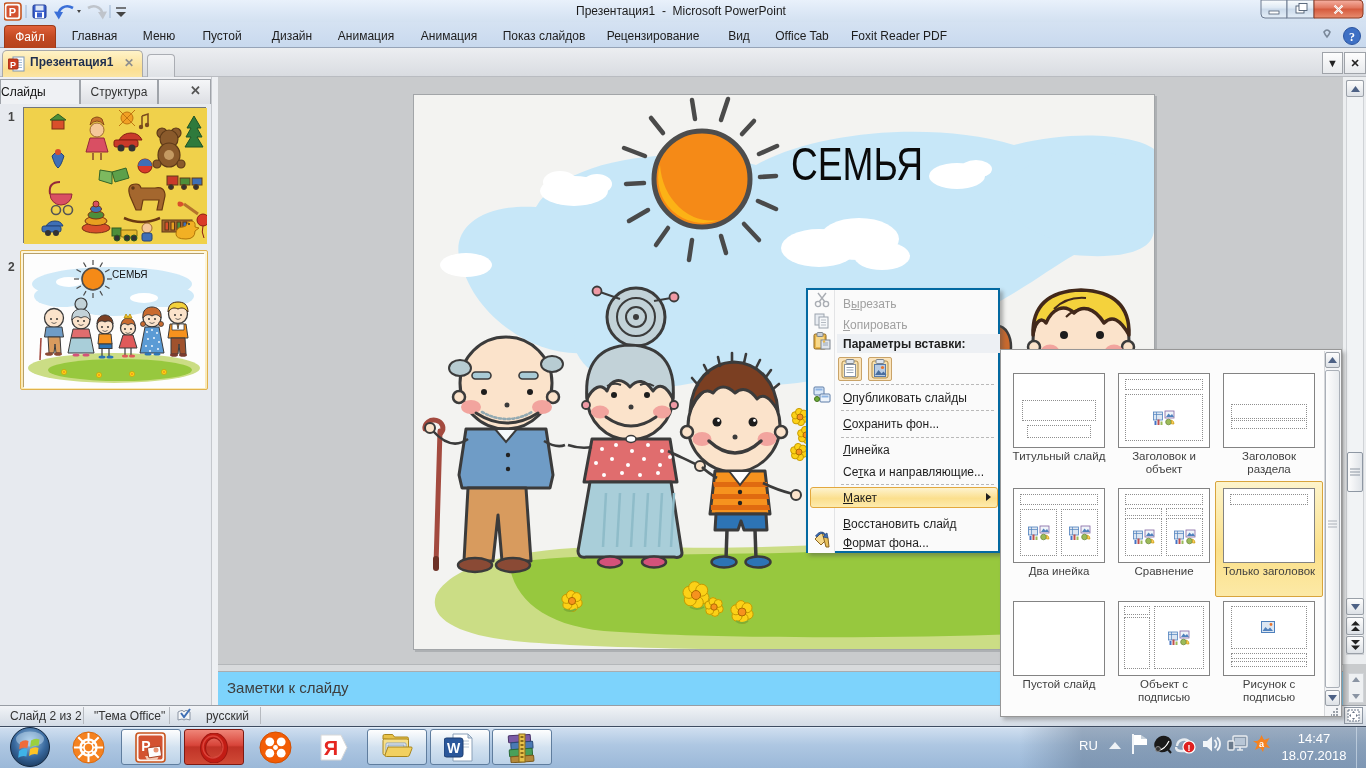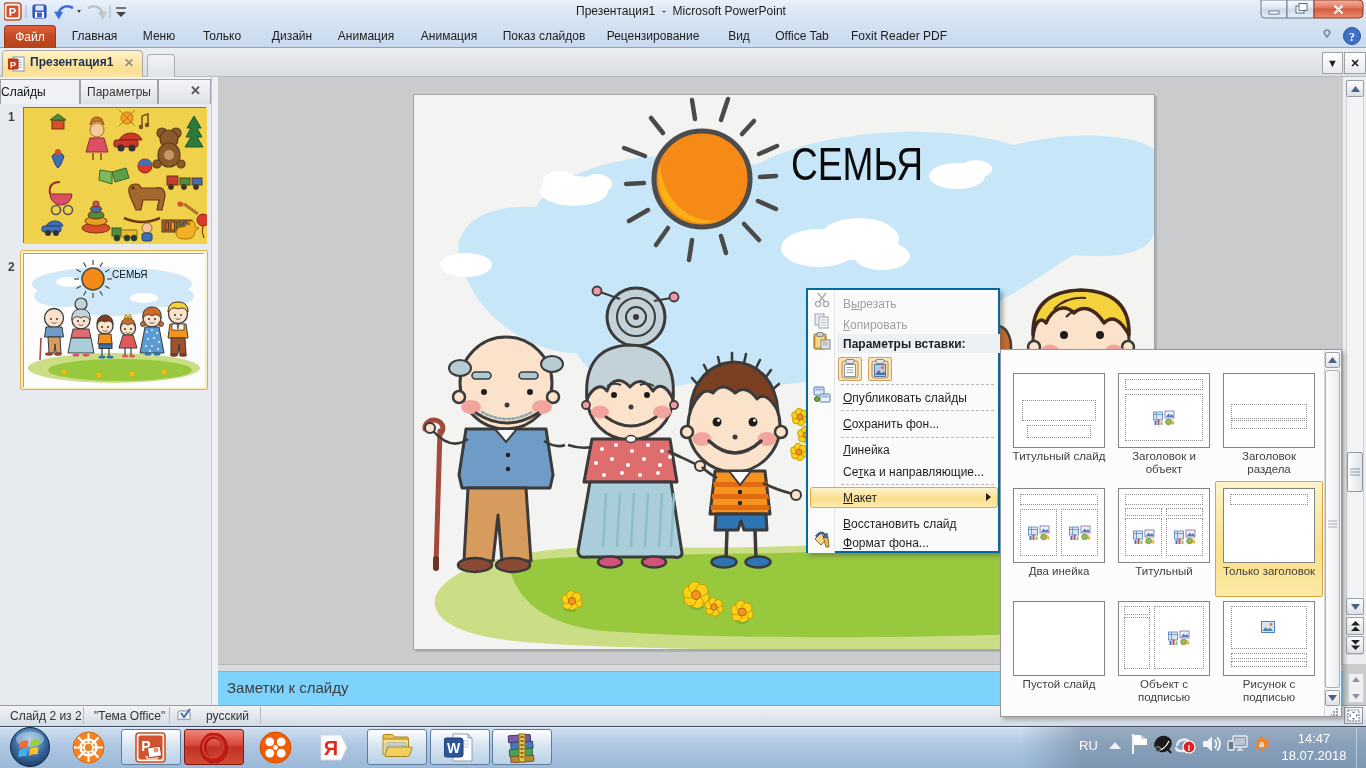--- a/index.html
+++ b/index.html
@@ -86,21 +86,21 @@
     </g>
 
 <path d="M74.5,5.5 L82.5,13.5 M82.5,5.5 L74.5,13.5" stroke="#fff" stroke-width="2.2"></path>
     <path d="M74.5,5.5 L82.5,13.5 M82.5,5.5 L74.5,13.5" stroke="#8c3a23" stroke-width="0.5" fill="none" opacity="0.4"></path>
 </svg>
 
 <div class="abs" id="ribbonrow"></div>
 <div class="abs" id="filetab">Файл</div>
 <div class="abs rtab" style="left:64px;width:61px">Главная</div>
 <div class="abs rtab" style="left:134px;width:50px">Меню</div>
-<div class="abs rtab" style="left:193px;width:58px">Только</div>
+<div class="abs rtab" style="left:193px;width:58px">Пустой</div>
 <div class="abs rtab" style="left:262px;width:60px">Дизайн</div>
 <div class="abs rtab" style="left:333px;width:66px">Анимация</div>
 <div class="abs rtab" style="left:416px;width:66px">Анимация</div>
 <div class="abs rtab" style="left:495px;width:98px">Показ слайдов</div>
 <div class="abs rtab" style="left:601px;width:104px">Рецензирование</div>
 <div class="abs rtab" style="left:719px;width:40px">Вид</div>
 <div class="abs rtab" style="left:766px;width:72px">Office Tab</div>
 <div class="abs rtab" style="left:843px;width:112px">Foxit Reader PDF</div>
 <svg class="abs" style="left:1322px;top:26px" width="40" height="20" viewBox="0 0 40 20">
 <path d="M2,6 q3,-4 6,0 q-1,3 -3,5 q-2,-2 -3,-5z" fill="none" stroke="#7a8899" stroke-width="1.6"></path>
@@ -123,21 +123,21 @@
 </svg>
 <div class="abs" style="left:30px;top:55px;font-size:12px;font-weight:bold;color:#1f2f4f">Презентация1</div>
 <div class="abs" style="left:124px;top:56px;font-size:12px;font-weight:bold;color:#8f8f8f">✕</div>
 <div class="abs" id="emptydoctab"></div>
 <div class="abs tbtn" style="left:1322px;width:21px">▼</div>
 <div class="abs tbtn" style="left:1344px;width:22px;font-weight:bold">✕</div>
 
 <div class="abs" id="leftpanel"></div>
 <div class="abs" id="paneltabs"></div>
 <div class="abs" id="tabslides">Слайды</div>
-<div class="abs" id="tabstruct">Параметры</div>
+<div class="abs" id="tabstruct">Структура</div>
 <div class="abs" style="left:158px;top:79px;width:53px;height:25px;background:linear-gradient(#f5f6f8,#dddfe4);border:1px solid #9fa3a9;border-bottom:none"></div>
 <div class="abs" style="left:190px;top:83px;font-size:13px;color:#555;font-weight:bold">✕</div>
 <div class="abs" style="left:211px;top:77px;width:7px;height:629px;background:#eef0f3;border-left:1px solid #c5c8cd"></div>
 <div class="abs" style="left:8px;top:110px;font-size:12px;font-weight:bold;color:#454545">1</div>
 <div class="abs" style="left:8px;top:260px;font-size:12px;font-weight:bold;color:#454545">2</div>
 <div class="abs" id="thumb1wrap" style="left:23px;top:107px;width:183px;height:136px;border:1px solid #72767b;background:#f0d14b"><svg width="183" height="136" viewBox="0 0 183 136">
       <rect width="183" height="136" fill="#f0d14b"></rect>
       <rect x="28" y="12" width="12" height="9" fill="#d94f2b" stroke="#7a3014"></rect>
       <path d="M26,12 l8,-6 l8,6 z" fill="#4d8e3a" stroke="#2f5c22"></path>
       <circle cx="103" cy="10" r="6" fill="#f2a024" stroke="#c07510"></circle>
@@ -947,21 +947,21 @@
       <rect x="0.5" y="0.5" width="13" height="11" fill="#dce6f2" stroke="#4f81bd"></rect>
       <path d="M1.5,10 l3,-4 l2.5,2.5 l2,-2 l3,3.5z" fill="#4f81bd"></path>
       <circle cx="10" cy="3.5" r="1.4" fill="#e8742c"></circle>
     </svg>
     <div class="dot" style="left:230px;top:303px;width:76px;height:6px"></div>
     <div class="dot" style="left:230px;top:311px;width:76px;height:6px"></div>
     <div class="glabel" style="left:3px;top:100px">Титульный слайд</div>
     <div class="glabel" style="left:108px;top:100px">Заголовок и<br>объект</div>
     <div class="glabel" style="left:213px;top:100px">Заголовок<br>раздела</div>
     <div class="glabel" style="left:3px;top:215px">Два инейка</div>
-    <div class="glabel" style="left:108px;top:215px">Титульный</div>
+    <div class="glabel" style="left:108px;top:215px">Сравнение</div>
     <div class="glabel" style="left:213px;top:215px">Только заголовок</div>
     <div class="glabel" style="left:3px;top:328px">Пустой слайд</div>
     <div class="glabel" style="left:108px;top:328px">Объект с<br>подписью</div>
     <div class="glabel" style="left:213px;top:328px">Рисунок с<br>подписью</div>
     <div class="abs" style="left:323px;top:1px;width:17px;height:365px;background:#f4f5f7;border-left:1px solid #d5d7da"></div>
     <div class="abs" style="left:324px;top:2px;width:15px;height:16px;background:linear-gradient(#fdfdfd,#dde1e6);border:1px solid #9aa0a8;border-radius:2px"></div>
     <svg class="abs" style="left:327px;top:7px" width="9" height="6">
       <path d="M4.5,0 L9,6 L0,6 Z" fill="#4d6185"></path>
     </svg>
     <div class="abs" style="left:324px;top:20px;width:15px;height:318px;background:linear-gradient(90deg,#fdfdfd,#e8ebee);border:1px solid #aab0b8;border-radius:2px"></div>

